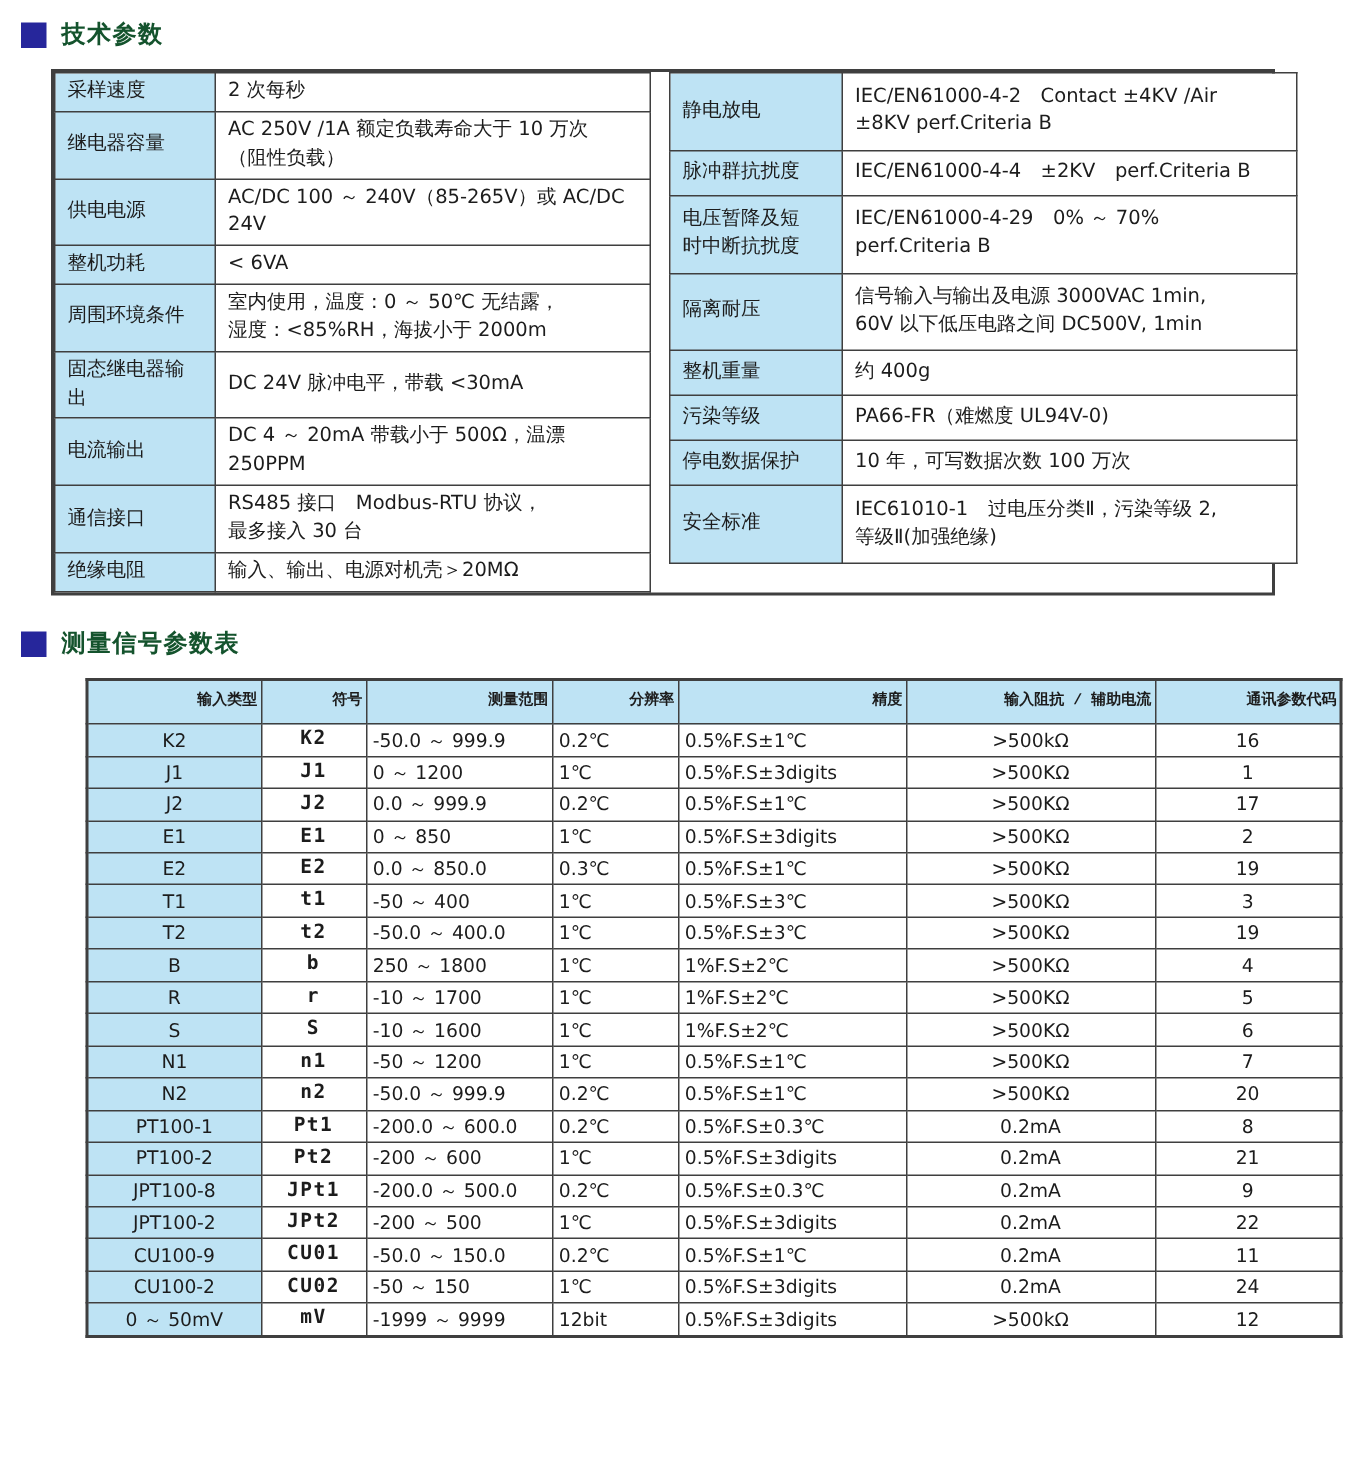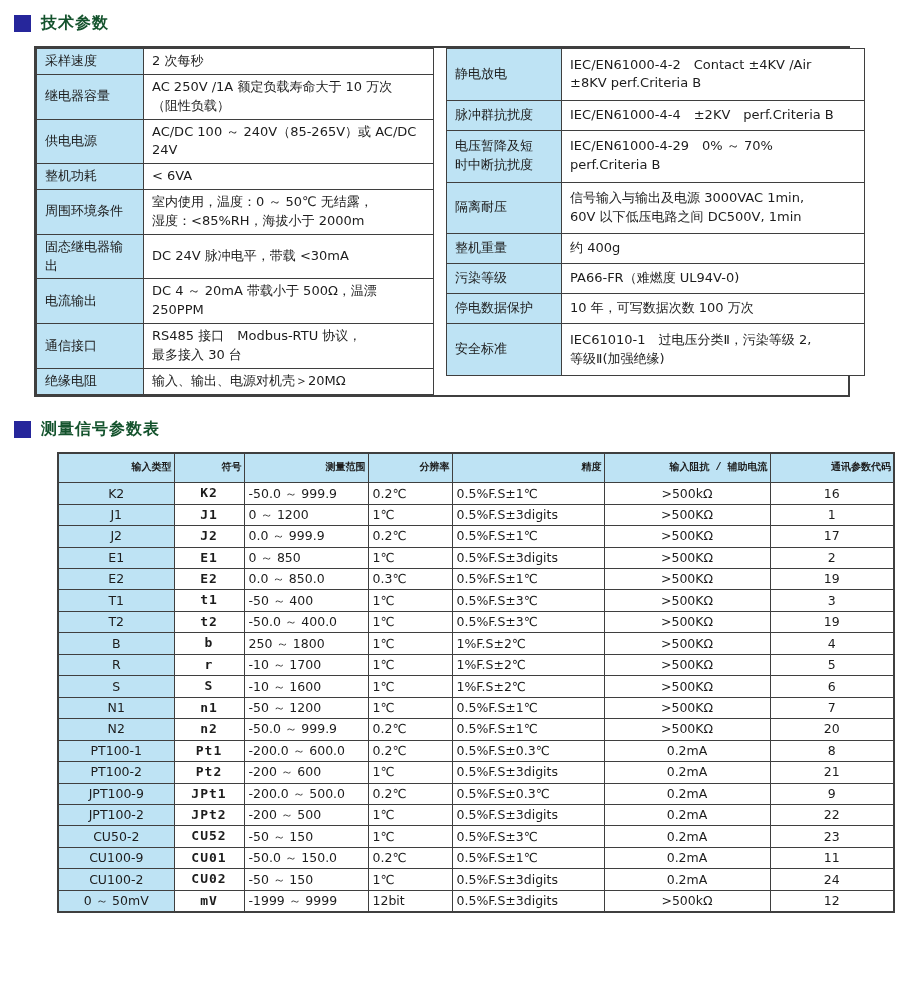--- a/index.html
+++ b/index.html
@@ -353,45 +353,36 @@
         <tr>
           <td class="c1">PT100-2</td>
           <td class="seg">Pt2</td>
           <td class="c3">-200 ～ 600</td>
           <td class="c4">1℃</td>
           <td class="c5">0.5%F.S±3digits</td>
           <td class="c6">0.2mA</td>
           <td class="c7">21</td>
         </tr>
         <tr>
-          <td class="c1">JPT100-9</td>
+          <td class="c1">JPT100-8</td>
           <td class="seg">JPt1</td>
           <td class="c3">-200.0 ～ 500.0</td>
           <td class="c4">0.2℃</td>
           <td class="c5">0.5%F.S±0.3℃</td>
           <td class="c6">0.2mA</td>
           <td class="c7">9</td>
         </tr>
         <tr>
           <td class="c1">JPT100-2</td>
           <td class="seg">JPt2</td>
           <td class="c3">-200 ～ 500</td>
           <td class="c4">1℃</td>
           <td class="c5">0.5%F.S±3digits</td>
           <td class="c6">0.2mA</td>
           <td class="c7">22</td>
-        </tr>
-        <tr>
-          <td class="c1">CU50-2</td>
-          <td class="seg">CU52</td>
-          <td class="c3">-50 ～ 150</td>
-          <td class="c4">1℃</td>
-          <td class="c5">0.5%F.S±3℃</td>
-          <td class="c6">0.2mA</td>
-          <td class="c7">23</td>
         </tr>
         <tr>
           <td class="c1">CU100-9</td>
           <td class="seg">CU01</td>
           <td class="c3">-50.0 ～ 150.0</td>
           <td class="c4">0.2℃</td>
           <td class="c5">0.5%F.S±1℃</td>
           <td class="c6">0.2mA</td>
           <td class="c7">11</td>
         </tr>

